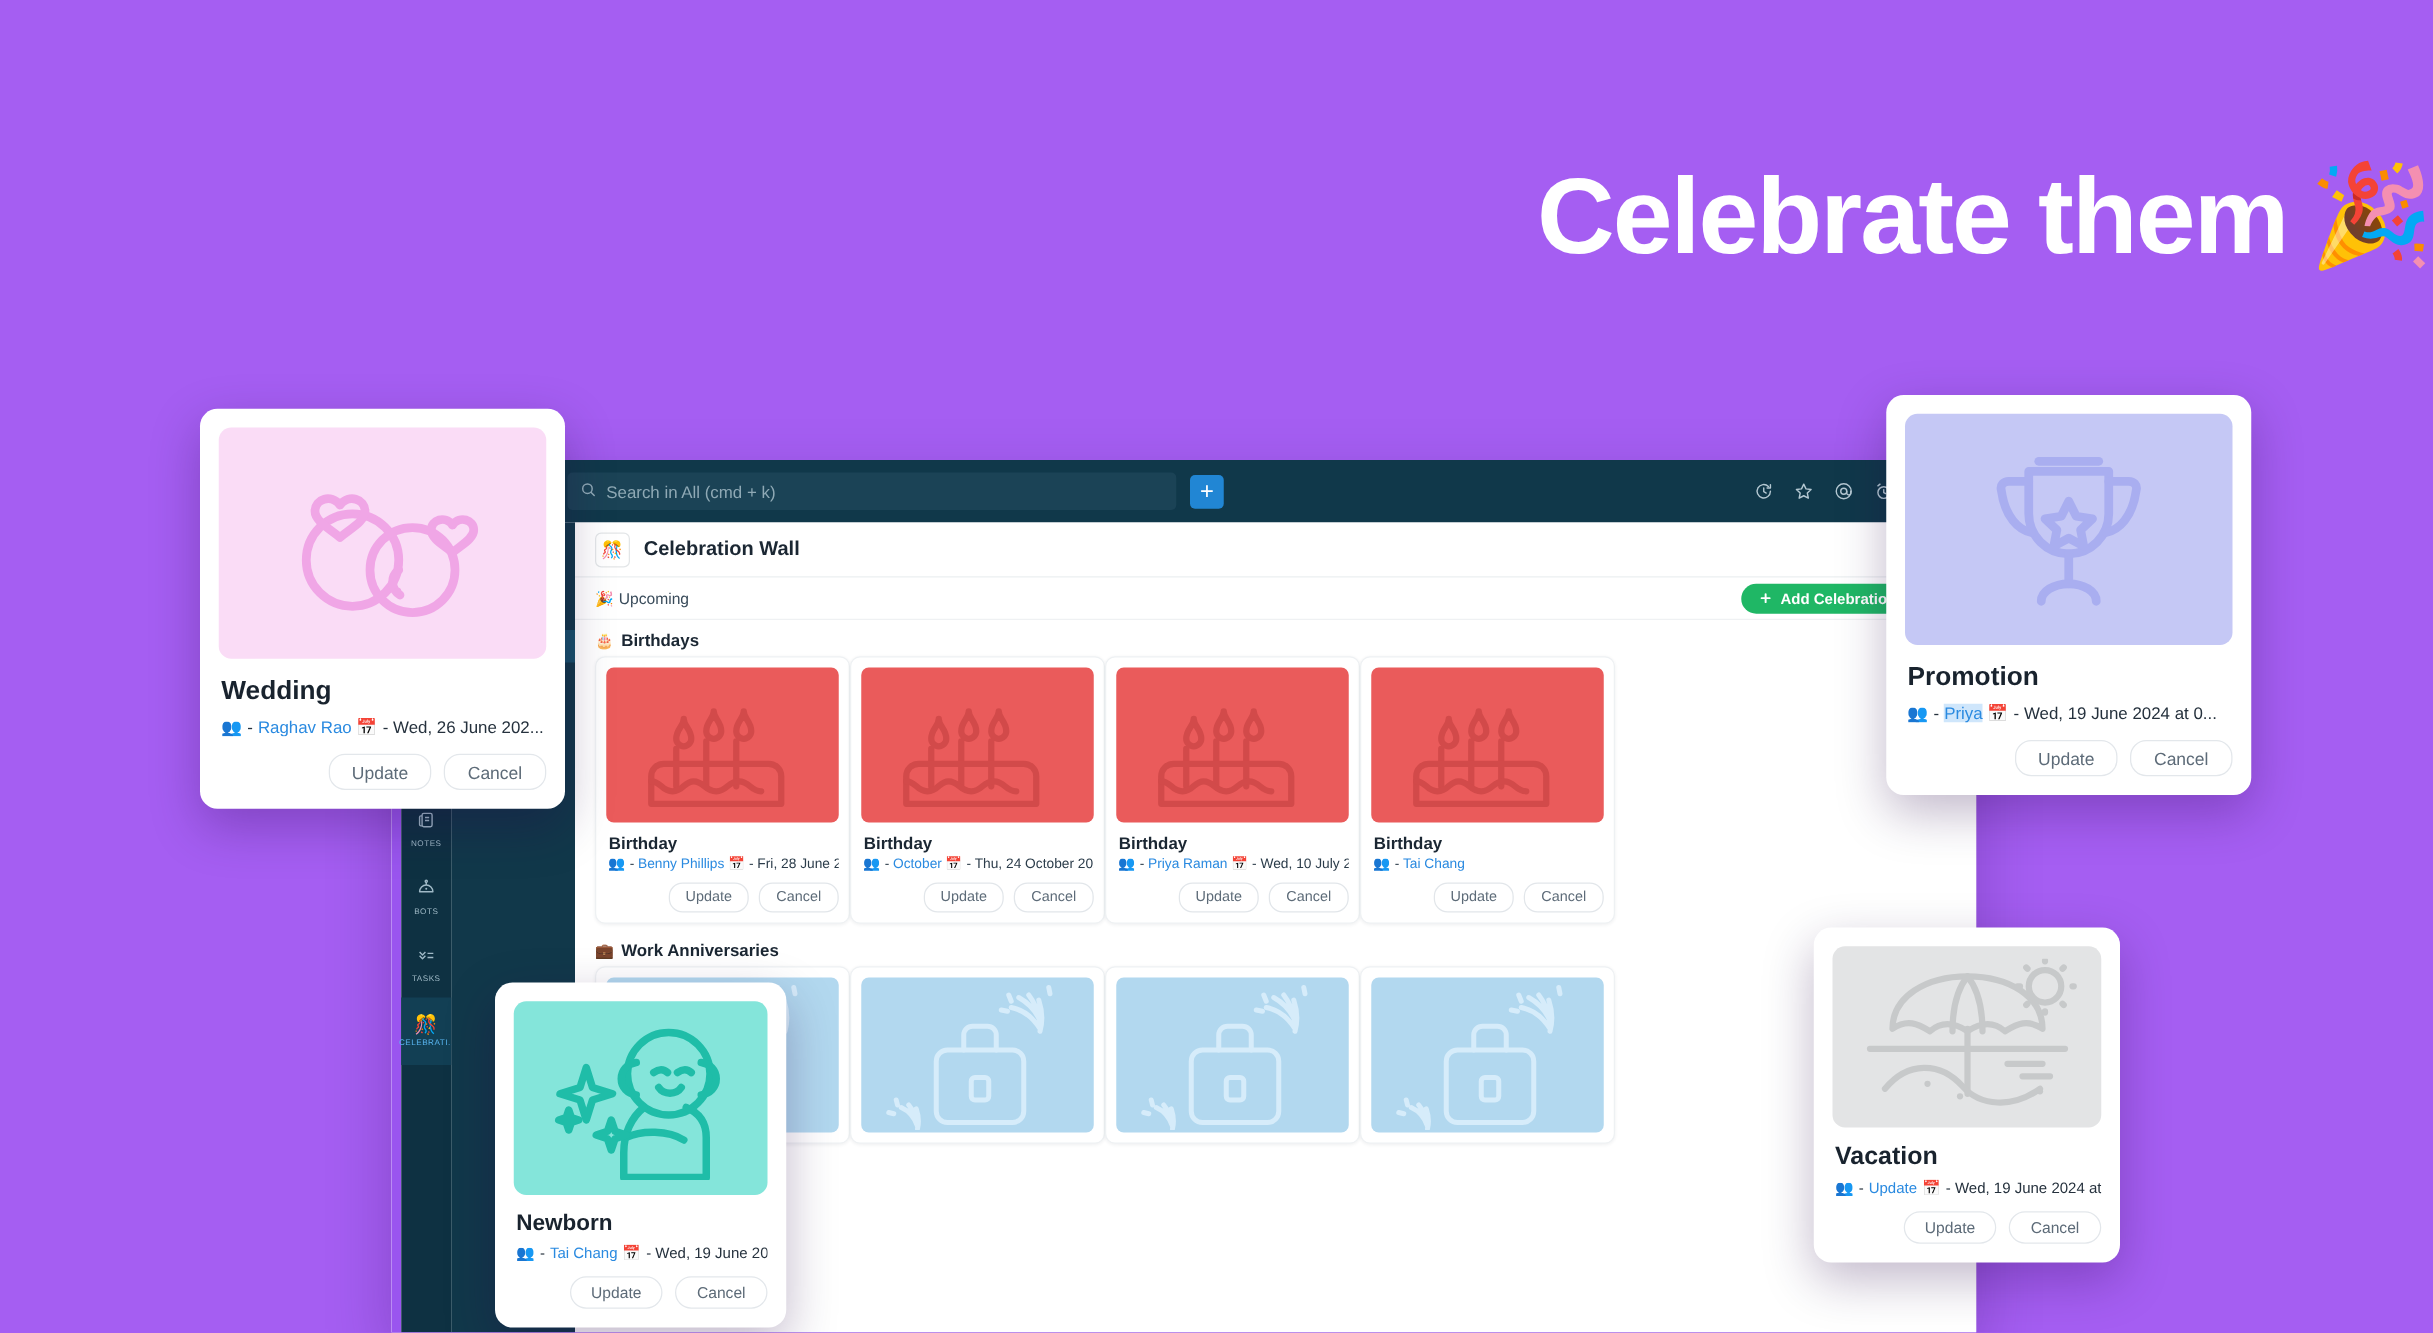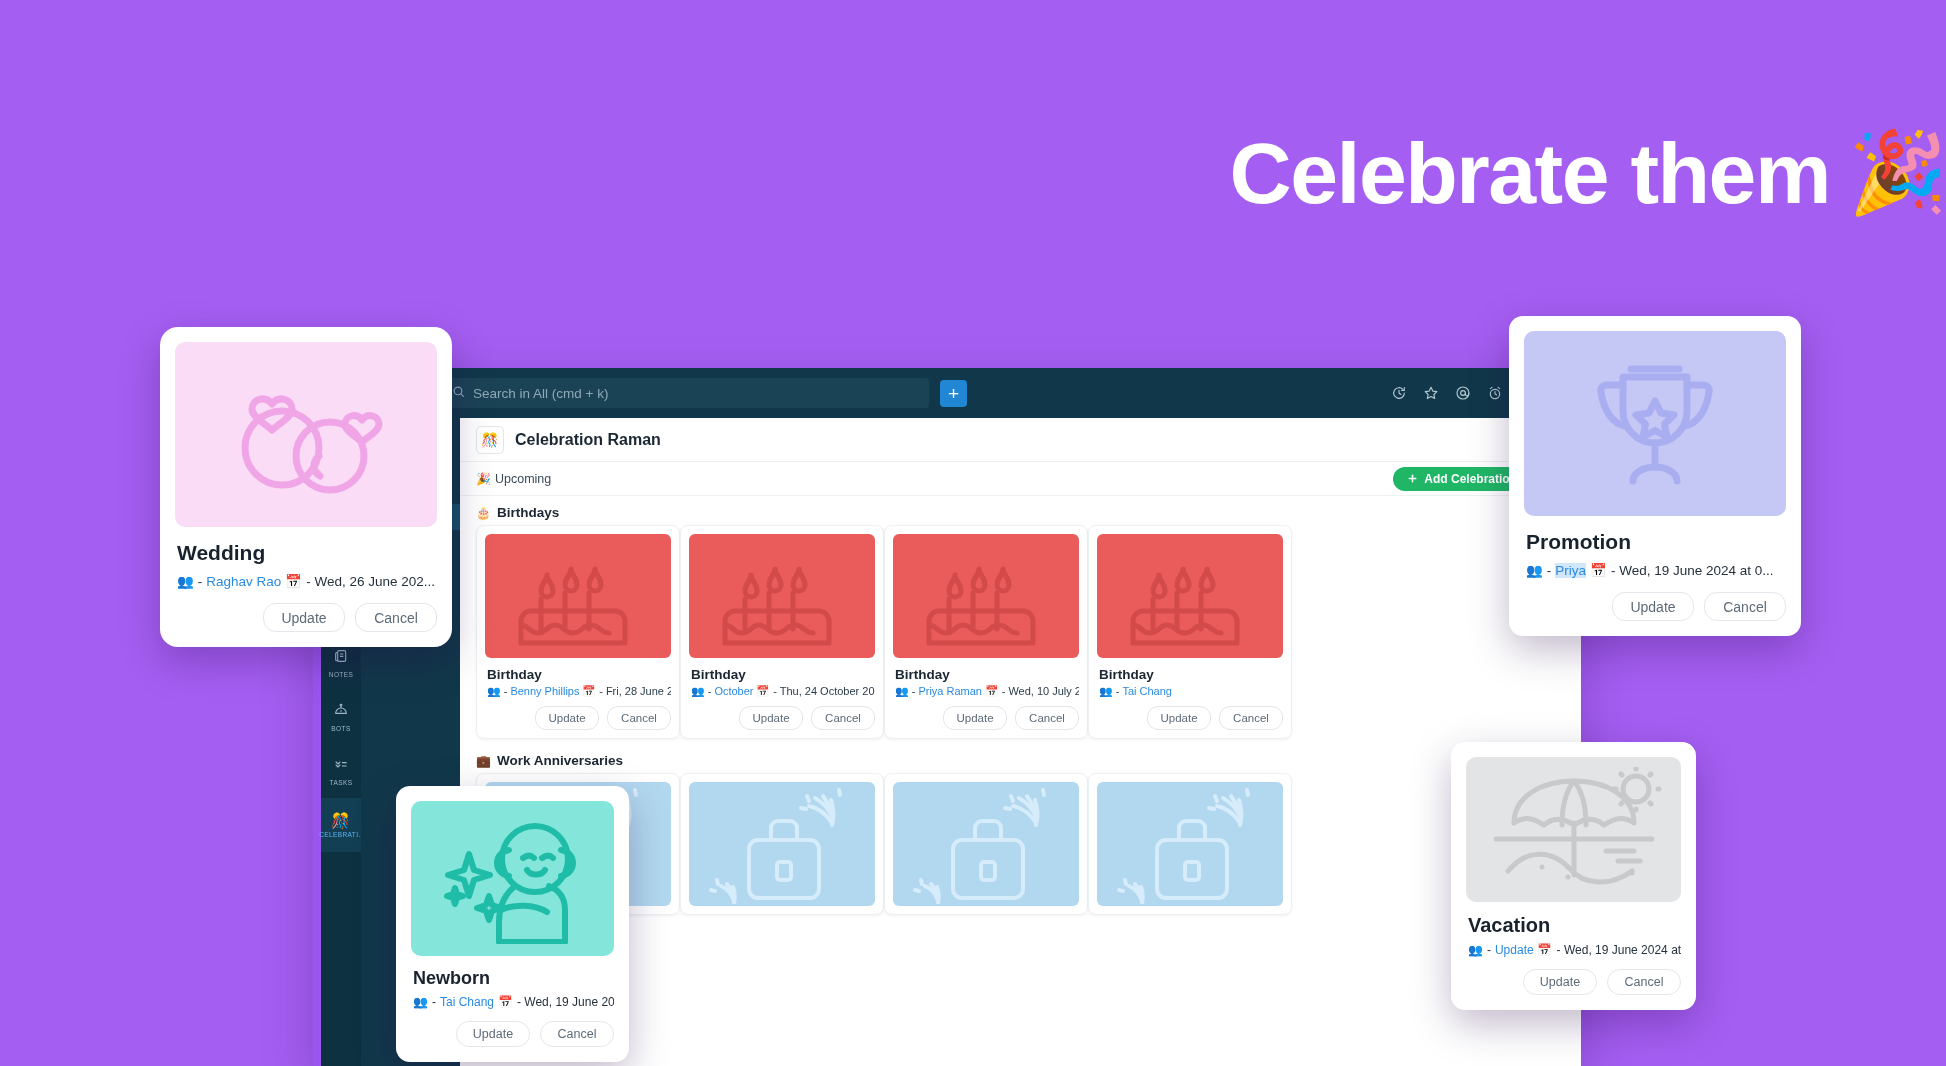--- a/index.html
+++ b/index.html
@@ -19,21 +19,21 @@
   }
   .hero-emoji{font-size:80px;line-height:1;}
 
   
   .app-window{
     position:absolute;left:313px;top:368px;width:1268px;height:698px;
     background:#ffffff;border-radius:6px 6px 0 0;overflow:hidden;
     box-shadow:0 20px 50px rgba(40,0,80,.25);
   }
   .app-topbar{
-    position:absolute;left:0;top:0;width:100%;height:50px;
+    position:absolute;left:12px;top:0;width:100%;height:50px;
     background:#10384a;display:flex;align-items:center;
   }
   .tb-left{width:123px;display:flex;align-items:center;justify-content:flex-end;
     padding-right:6px;box-sizing:border-box;color:#dfe9ee;font-size:14px;gap:8px;}
   .tb-left .wordcut{color:#e7eef2;font-size:15px;}
   .speaker-btn{
     width:28px;height:26px;border-radius:5px;background:#1c4a5d;
     display:flex;align-items:center;justify-content:center;color:#cfe0e8;
   }
   .search-wrap{
@@ -165,21 +165,21 @@
     overflow:hidden;color:#25313d;}
   .f-meta .who{color:#2a8ae0;}
   .f-meta .who.sel{background:#cfe6fb;color:#2a8ae0;}
   .f-btns{display:flex;justify-content:flex-end;gap:10px;}
   .f-pill{
     border:1px solid #e3e7eb;border-radius:13px;background:#fff;color:#5d6b78;
     display:flex;align-items:center;justify-content:center;
   }
 
   
-  #float-wedding{left:160px;top:327px;width:292px;border-radius:18px;}
+  #float-wedding{left:160px;top:327px;width:292px;}
   #float-wedding .f-art{height:185px;background:#fadcf6;}
   #float-wedding .f-title{font-size:21px;margin:14px 0 8px 2px;}
   #float-wedding .f-meta{font-size:13.5px;margin-left:2px;}
   #float-wedding .f-btns{margin-top:14px;}
   #float-wedding .f-pill{height:27px;min-width:80px;font-size:14px;}
 
   #float-promotion{left:1509px;top:316px;width:292px;}
   #float-promotion .f-art{height:185px;background:#c5c8f5;}
   #float-promotion .f-title{font-size:21px;margin:14px 0 8px 2px;}
   #float-promotion .f-meta{font-size:13.5px;margin-left:2px;}
@@ -361,21 +361,21 @@
     </div>
     <div class="panel-title">Wall</div>
     <div class="panel-sub">rations</div>
     <div class="panel-row"></div>
   </div>
 
   <div class="main">
 
     <div class="main-head">
       <span class="wall-emoji-box">🎊</span>
-      <span class="wall-title">Celebration Raman</span>
+      <span class="wall-title">Celebration Wall</span>
     </div>
 
     <div class="sub-head">
       <span class="upcoming">
         <span class="emoji-sm">🎉</span>
         <span>Upcoming</span>
       </span>
       <span class="sub-actions">
         <span class="btn-add">
           <svg width="11" height="11" viewBox="0 0 24 24" stroke="currentColor" stroke-width="3.4" stroke-linecap="round">

